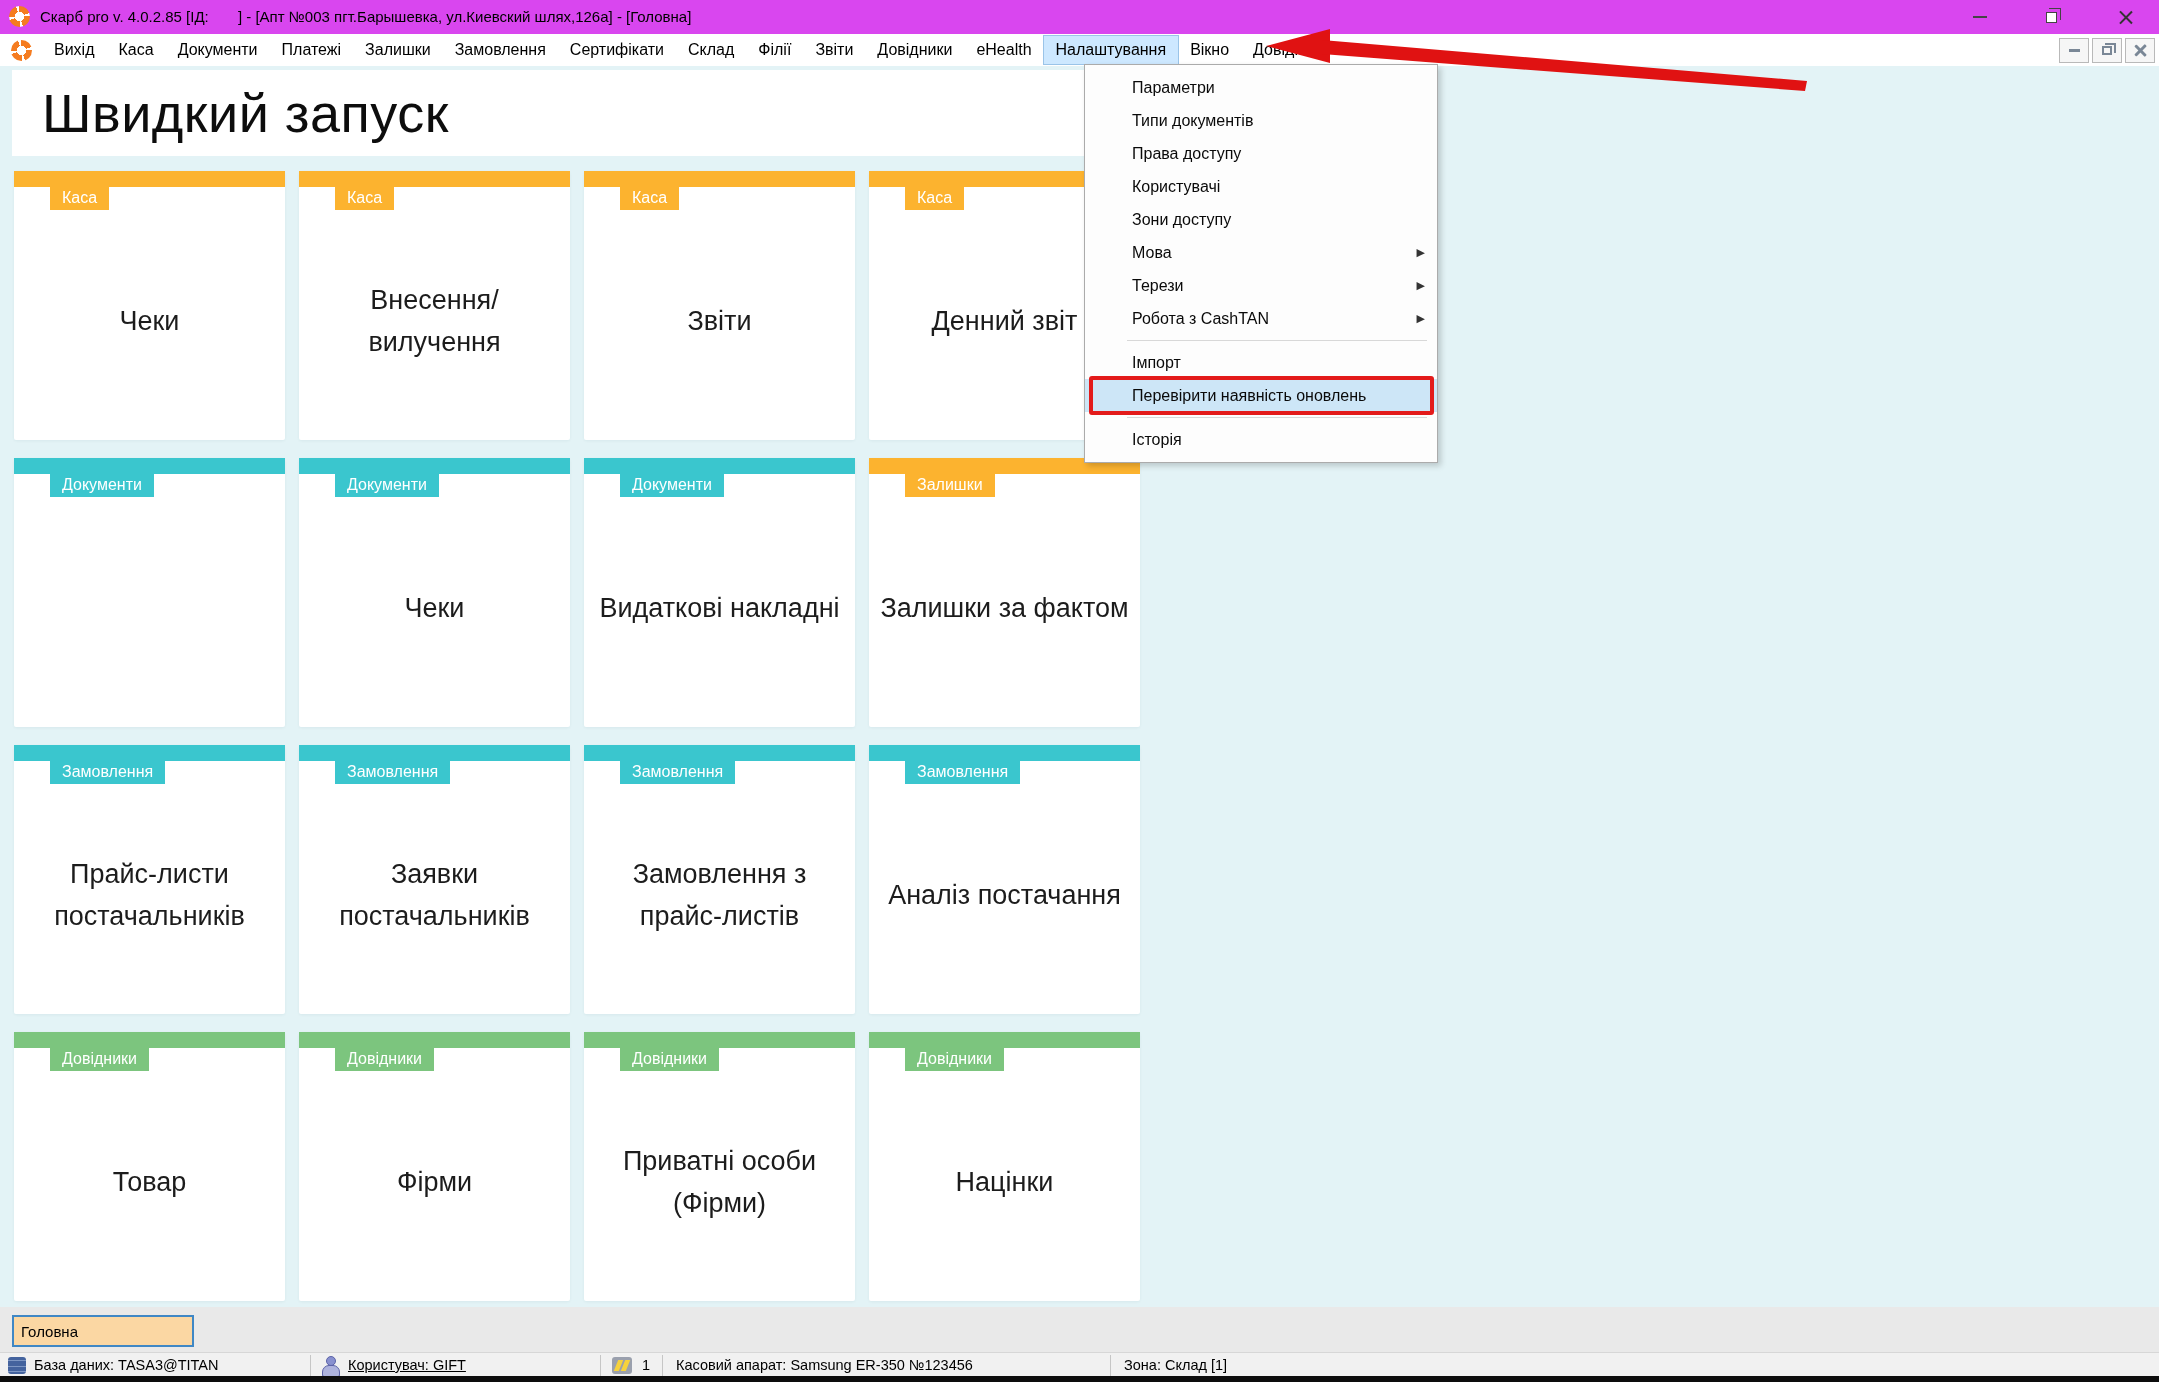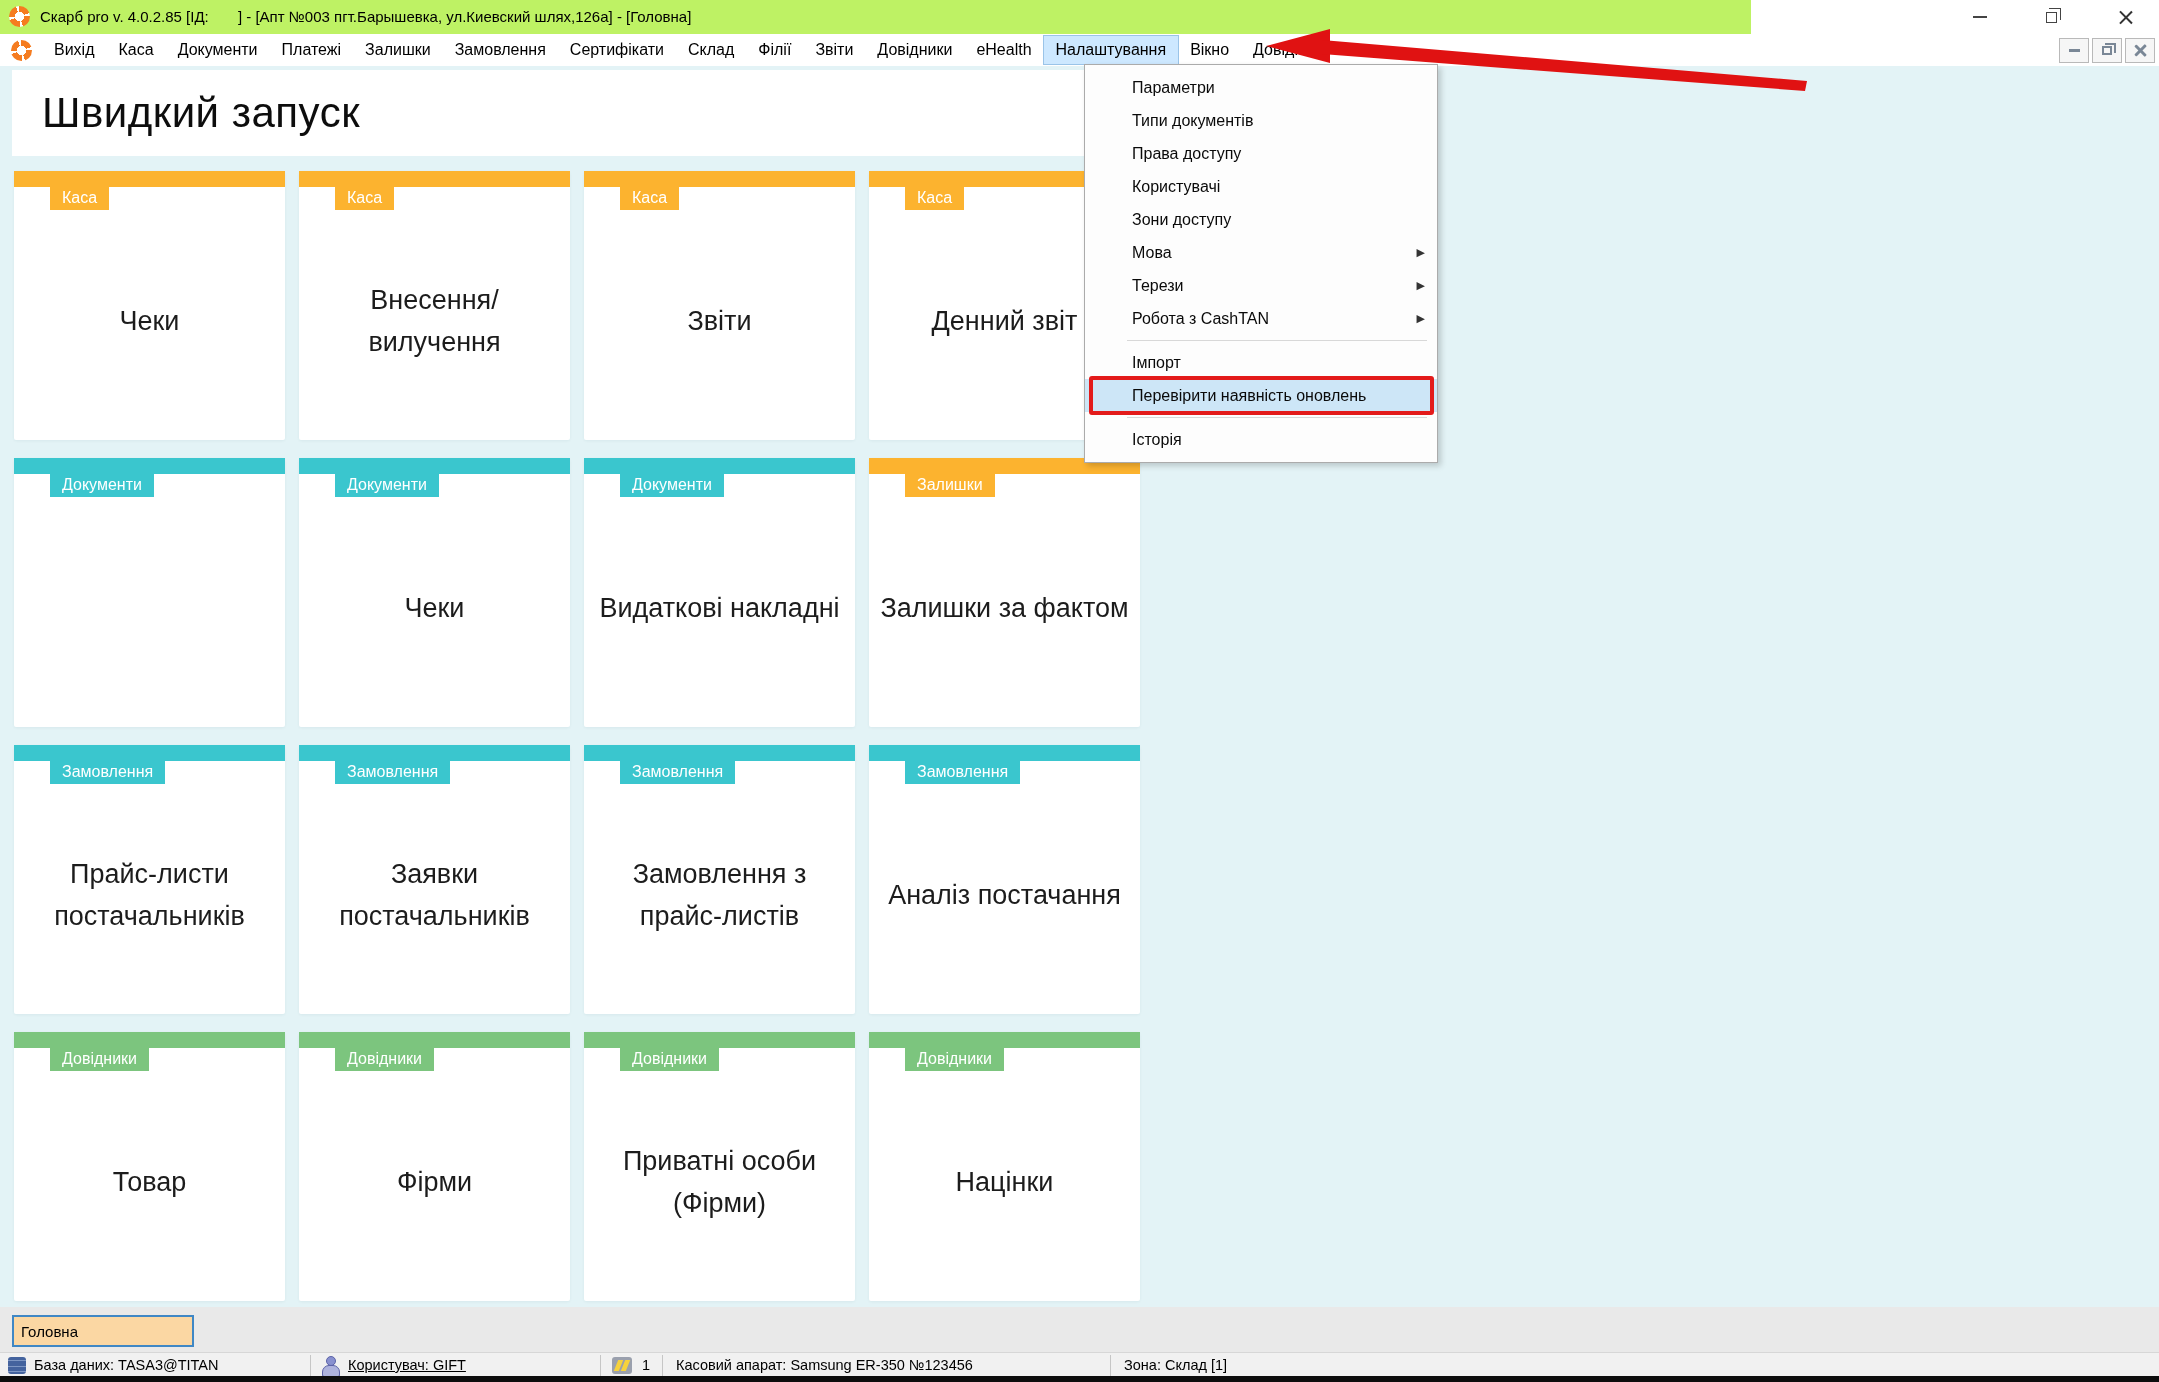--- a/index.html
+++ b/index.html
@@ -12,21 +12,21 @@
     --red:#e01212;
     --tab-fill:#fbd7a3;
     --tab-border:#3f87c5;
   }
   *{margin:0;padding:0;box-sizing:border-box;}
   html,body{width:2159px;height:1382px;overflow:hidden;}
   body{font-family:"Liberation Sans", sans-serif; background:#fff; position:relative;}
   .abs{position:absolute;}
 
   
-  .titlebar{left:0;top:0;width:1751px;height:34px;background:#bef264;}
+  .titlebar{left:0;top:0;width:2159px;height:34px;background:#d946ef;}
   .logo{width:21px;height:21px;border-radius:50%;
     background:
       radial-gradient(circle at 50% 50%, #ffffff 0 4.5px, rgba(255,255,255,0) 4.5px),
       conic-gradient(var(--orange) 0 70deg, #fff 70deg 90deg, var(--orange) 90deg 160deg, #fff 160deg 180deg,
                      var(--orange) 180deg 250deg, #fff 250deg 270deg, var(--orange) 270deg 340deg, #fff 340deg 360deg);
   }
   .titlebar .logo{left:9px;top:6px;}
   .title-text{left:40px;top:8px;font-size:15px;color:#000;white-space:pre;}
   .winbtn{top:8px;width:28px;height:18px;display:flex;align-items:center;justify-content:center;}
   .glyph-min{width:14px;height:2px;background:#444;}
@@ -48,21 +48,21 @@
   .mdi-restore{width:10px;height:9px;border:2px solid #7a8796;position:relative;background:#f6f6f6;}
   .mdi-restore::before{content:"";position:absolute;left:1px;top:-5px;width:9px;height:8px;border:2px solid #7a8796;border-bottom:none;border-left:none;}
   .mdi-close{width:13px;height:13px;position:relative;}
   .mdi-close::before,.mdi-close::after{content:"";position:absolute;left:5px;top:-1px;width:3.4px;height:15px;background:#7a8796;border-radius:1px;}
   .mdi-close::before{transform:rotate(45deg);}
   .mdi-close::after{transform:rotate(-45deg);}
 
   
   .content{left:0;top:66px;width:2159px;height:1241px;background:var(--bg-cyan);}
   .qstart-panel{left:12px;top:4px;width:1090px;height:86px;background:#ffffff;display:flex;align-items:center;}
-  .qstart-title{font-size:42px;color:#0d0d0d;padding-left:30px;letter-spacing:.5px;}
+  .qstart-title{font-size:54px;color:#0d0d0d;padding-left:30px;letter-spacing:.5px;}
 
   .tile-grid{left:14px;top:105px;display:grid;grid-template-columns:repeat(4,271px);grid-auto-rows:269px;column-gap:14px;row-gap:18px;}
   .tile{position:relative;background:#ffffff;border-radius:2px;box-shadow:0 1px 3px rgba(0,60,80,.06);}
   .tile-bar{position:absolute;left:0;top:0;width:100%;height:16px;}
   .tile-badge{position:absolute;left:36px;top:14px;height:25px;padding:0 12px;display:flex;align-items:center;
     color:#fff;font-size:16px;white-space:nowrap;}
   .cat-orange .tile-bar,.cat-orange .tile-badge{background:var(--cat-orange);}
   .cat-teal   .tile-bar,.cat-teal   .tile-badge{background:var(--cat-teal);}
   .cat-green  .tile-bar,.cat-green  .tile-badge{background:var(--cat-green);}
   .tile-label{position:absolute;left:6px;right:6px;top:40px;bottom:8px;display:flex;align-items:center;justify-content:center;

